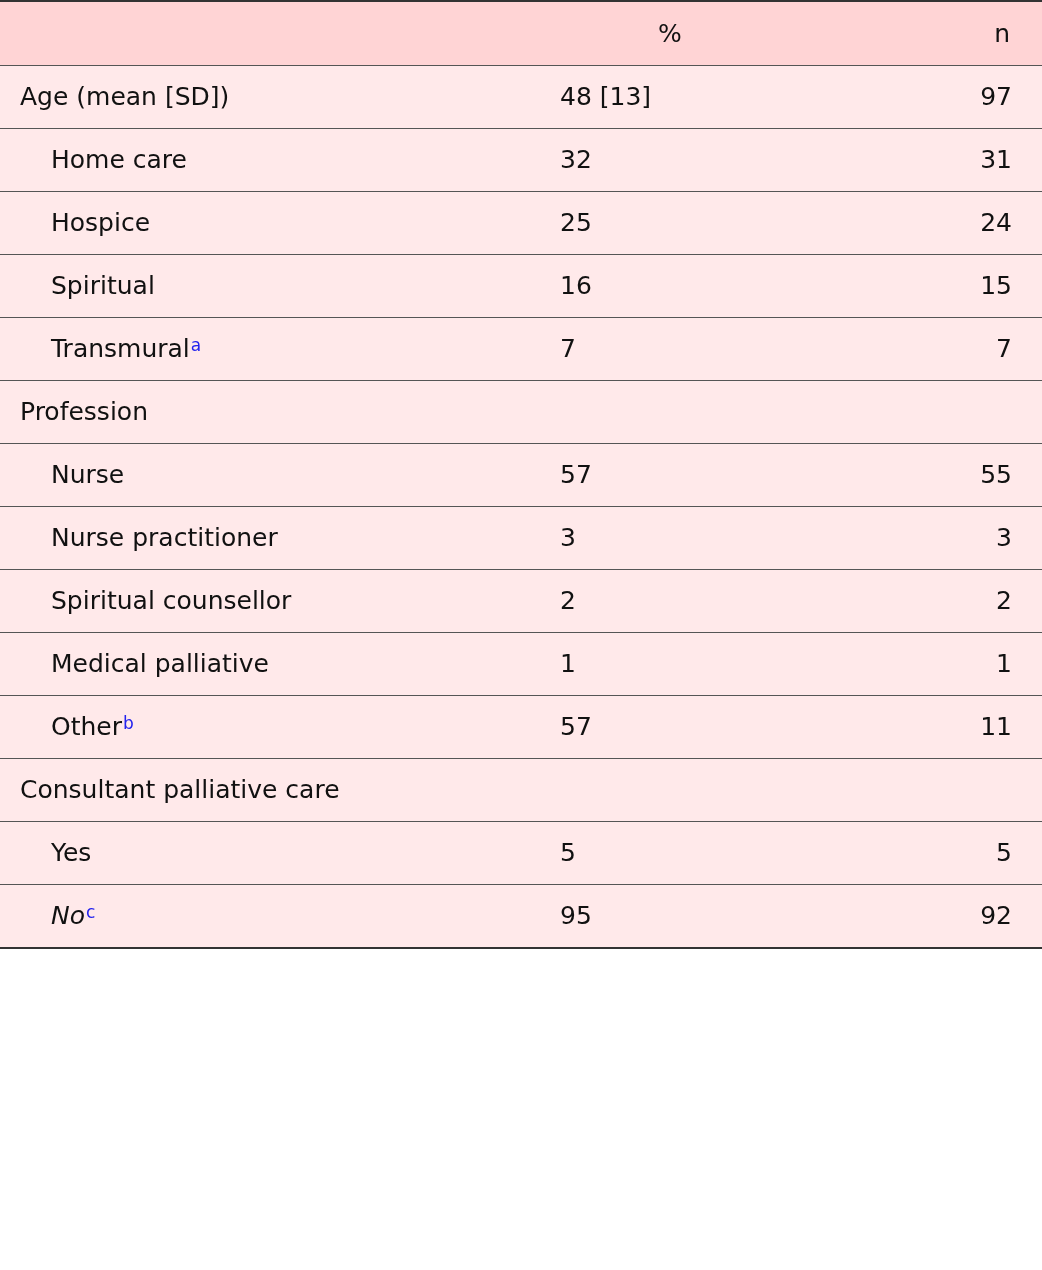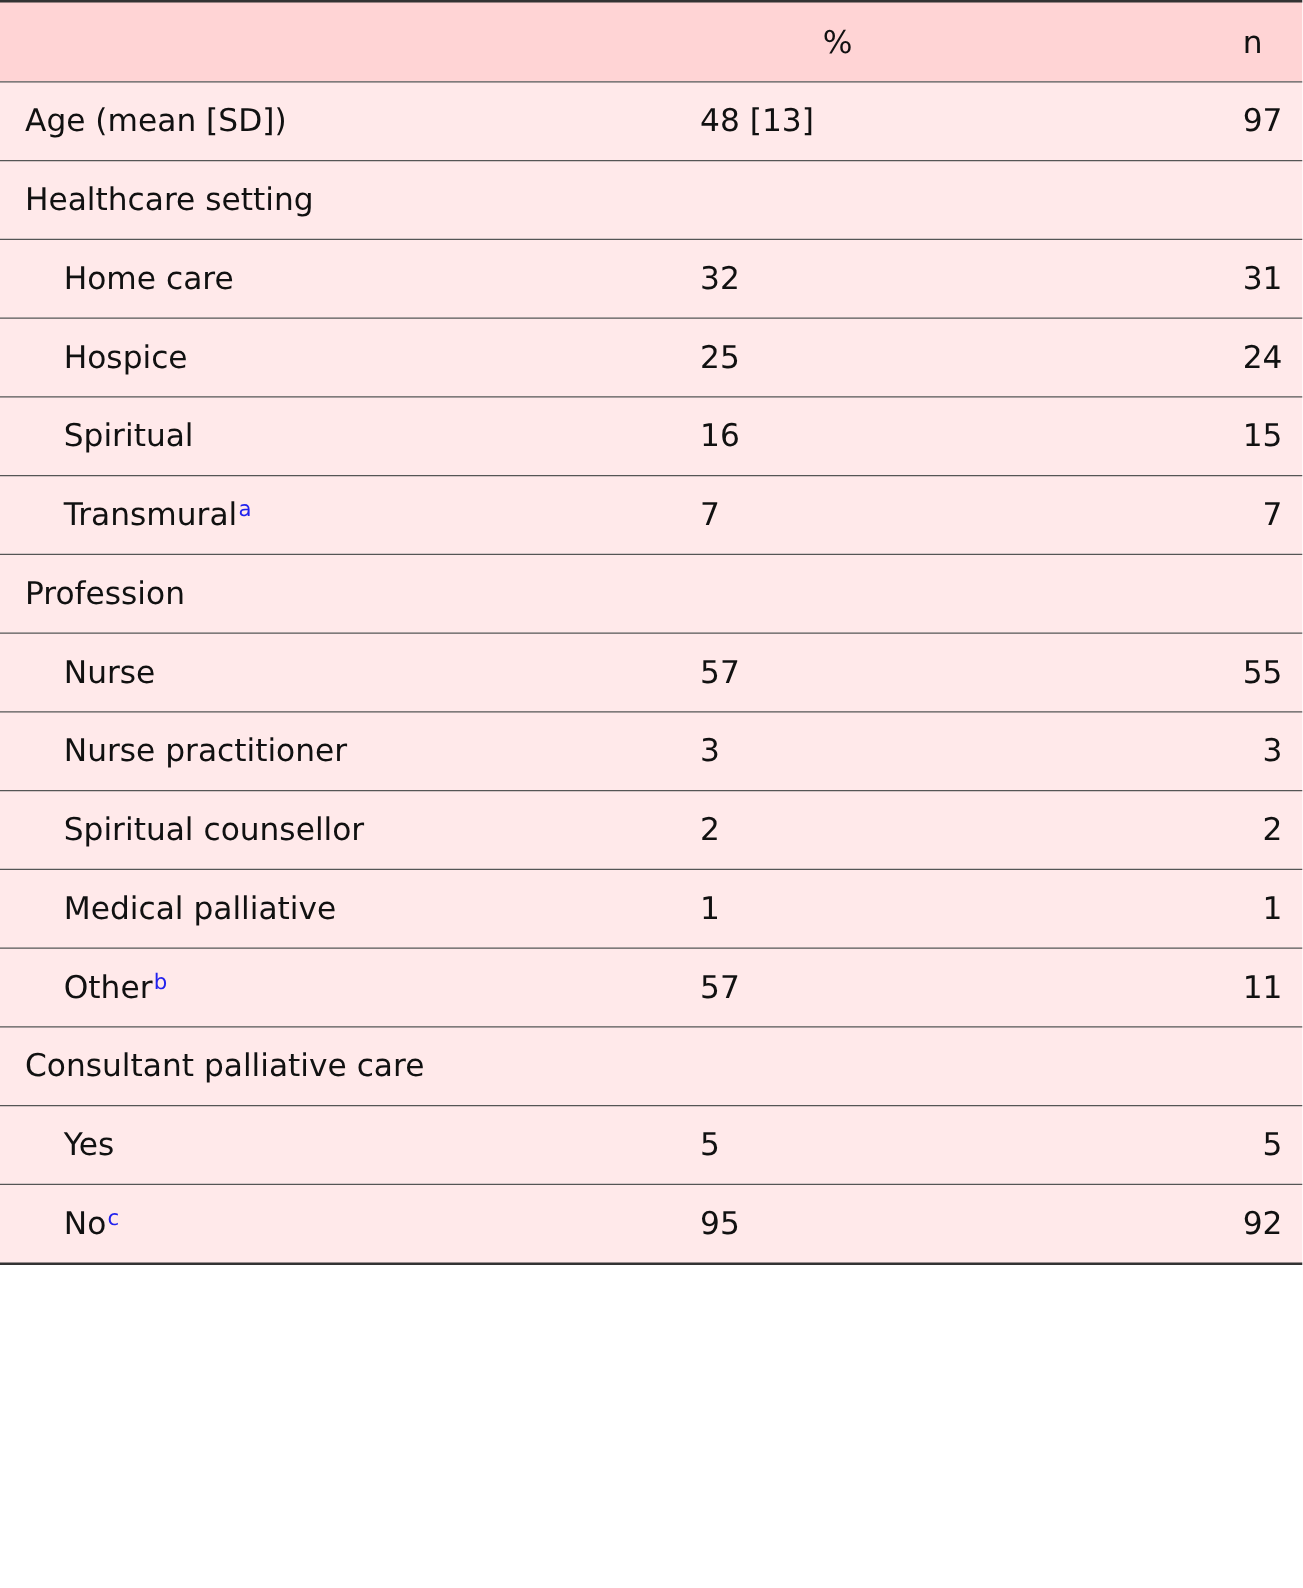--- a/index.html
+++ b/index.html
@@ -11,21 +11,21 @@
   thead tr { background: #ffd4d5; height: 64px; }
   tbody tr { background: #ffe9ea; }
   th { font-weight: normal; font-size: 25px; padding: 0; }
   th.pct { text-align: center; }
   th.n { text-align: right; padding-right: 32px; }
   td { font-size: 25px; line-height: 38px; vertical-align: top; padding: 12px 0 12px 0; border-top: 1.5px solid #555; }
   td.label { padding-left: 20px; }
   td.label.indent { padding-left: 51px; }
   td.label .wrap { display: inline-block; width: 340px; }
   td.pct { text-align: left; }
-  td.n { text-align: right; padding-right: 16px; }
+  td.n { text-align: right; padding-right: 30px; }
   sup { color: #2222ee; font-size: 17px; vertical-align: top; position: relative; top: -4px; margin-left: 1px; }
 </style>
 </head>
 <body>
 
 <table>
   <colgroup>
       <col class="c1">
       <col class="c2">
       <col class="c3">
@@ -35,25 +35,20 @@
       <th></th>
       <th class="pct">%</th>
       <th class="n">n</th>
     </tr>
   </thead>
   <tbody id="tbody">
       <tr>
         <td class="label"><span class="wrap">Age (mean [SD])</span></td>
         <td class="pct">48 [13]</td>
         <td class="n">97</td>
-      </tr>
-      <tr>
-        <td class="label"><span class="wrap">Healthcare setting</span></td>
-        <td class="pct"></td>
-        <td class="n"></td>
       </tr>
       <tr>
         <td class="label indent"><span class="wrap">Home care</span></td>
         <td class="pct">32</td>
         <td class="n">31</td>
       </tr>
       <tr>
         <td class="label indent"><span class="wrap">Hospice</span></td>
         <td class="pct">25</td>
         <td class="n">24</td>
@@ -102,18 +97,18 @@
         <td class="label"><span class="wrap">Consultant palliative care</span></td>
         <td class="pct"></td>
         <td class="n"></td>
       </tr>
       <tr>
         <td class="label indent"><span class="wrap">Yes</span></td>
         <td class="pct">5</td>
         <td class="n">5</td>
       </tr>
       <tr>
-        <td class="label indent"><span class="wrap" style="width: auto;">No</span><sup>c</sup></td>
+        <td class="label indent"><span class="wrap" style="width: auto; font-style: italic;">No</span><sup>c</sup></td>
         <td class="pct">95</td>
         <td class="n">92</td>
       </tr>
     </tbody>
 </table>
 
 </body></html>

